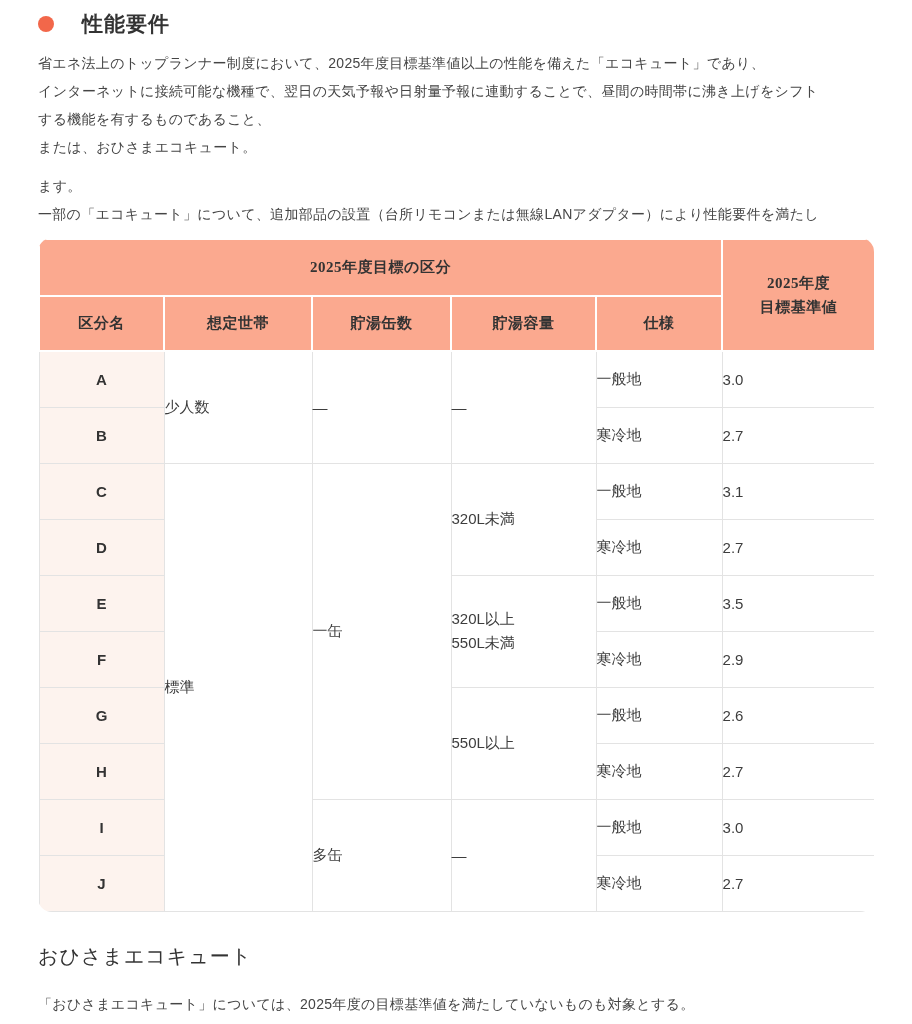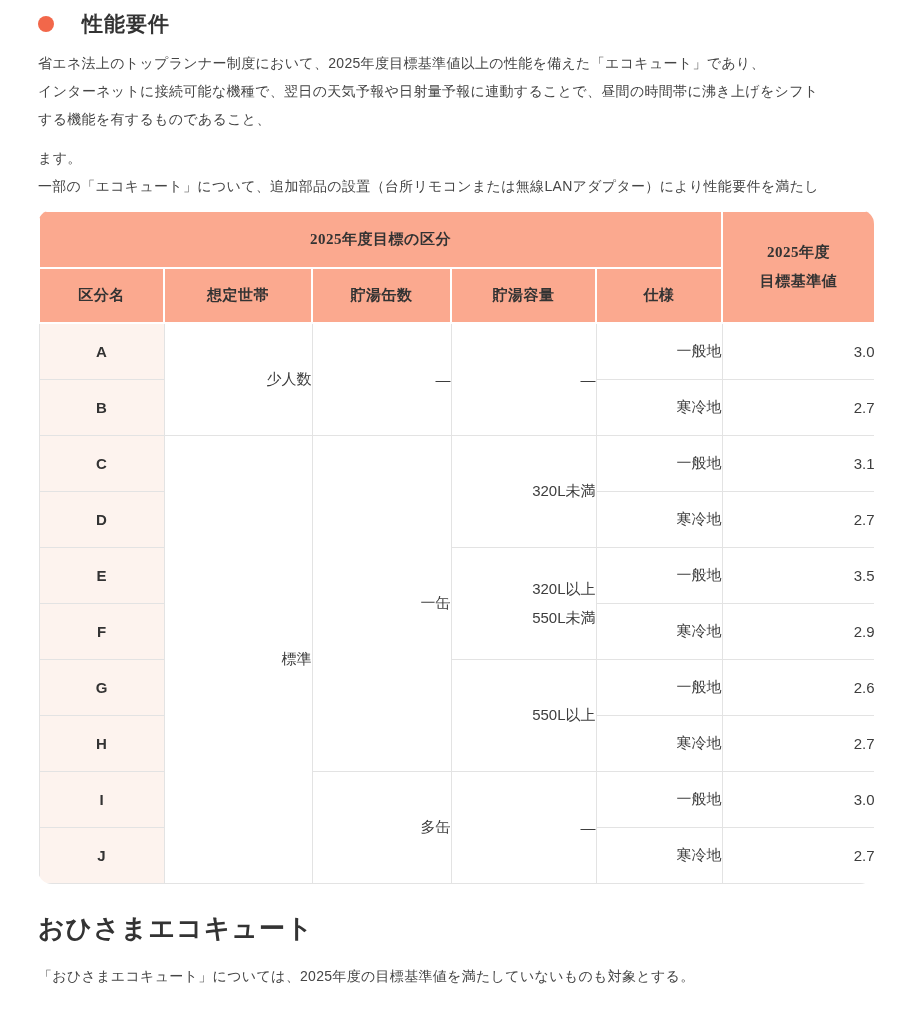--- a/index.html
+++ b/index.html
@@ -59,44 +59,45 @@
   tr.hrow2{height:55px;}
   tr.brow{height:56px;}
   td{
     border:1px solid var(--border);
     background:#ffffff;vertical-align:middle;padding:0;
   }
   td.rowname{
     background:var(--rowname-bg);
     font-weight:700;text-align:center;color:#333333;
   }
-  td.lcell{text-align:right;padding-left:20px;}
-  .pre{white-space:pre-line;line-height:29px;}
+  td.lcell{text-align:left;}
+  .pre{white-space:pre-line;line-height:24px;}
 
   
   .sub-title{
-    margin:32px 0 0 0;font-size:26px;line-height:24px;font-weight:700;
+    margin:32px 0 0 0;font-size:20px;line-height:24px;font-weight:400;
     color:var(--heading-text);letter-spacing:1px;
   }
   p.closing{margin-top:24px;line-height:24px;}
 </style>
 </head>
 <body>
 
 <div class="page">
 
   <h2 class="sec-title">
     <span class="dot"></span>
     <span>性能要件</span>
   </h2>
 
   <p class="body intro">
     <span class="line">省エネ法上のトップランナー制度において、2025年度目標基準値以上の性能を備えた「エコキュート」であり、</span>
     <span class="line">インターネットに接続可能な機種で、翌日の天気予報や日射量予報に連動することで、昼間の時間帯に沸き上げをシフト</span>
     <span class="line">する機能を有するものであること、</span>
+    <span class="line">または、おひさまエコキュート。</span>
   </p>
 
   <p class="body note">
     <span class="line">ます。</span>
     <span class="line">一部の「エコキュート」について、追加部品の設置（台所リモコンまたは無線LANアダプター）により性能要件を満たし</span>
   </p>
 
   <div class="table-wrap">
     <table class="spec">
       <colgroup>

